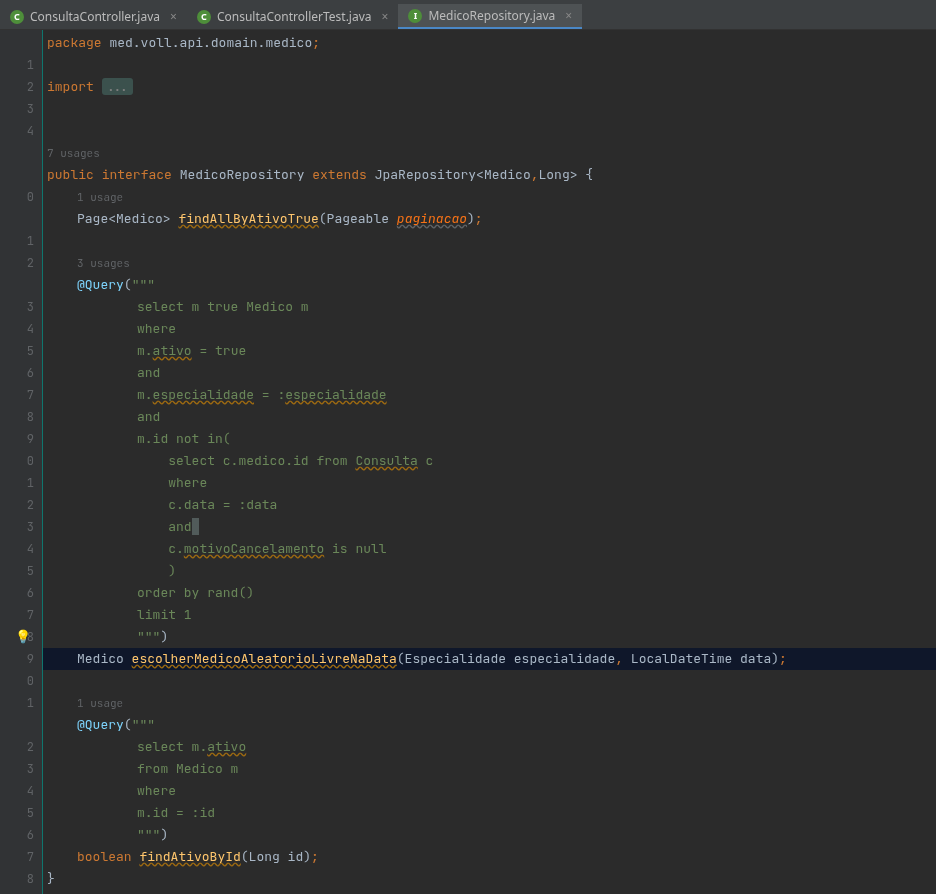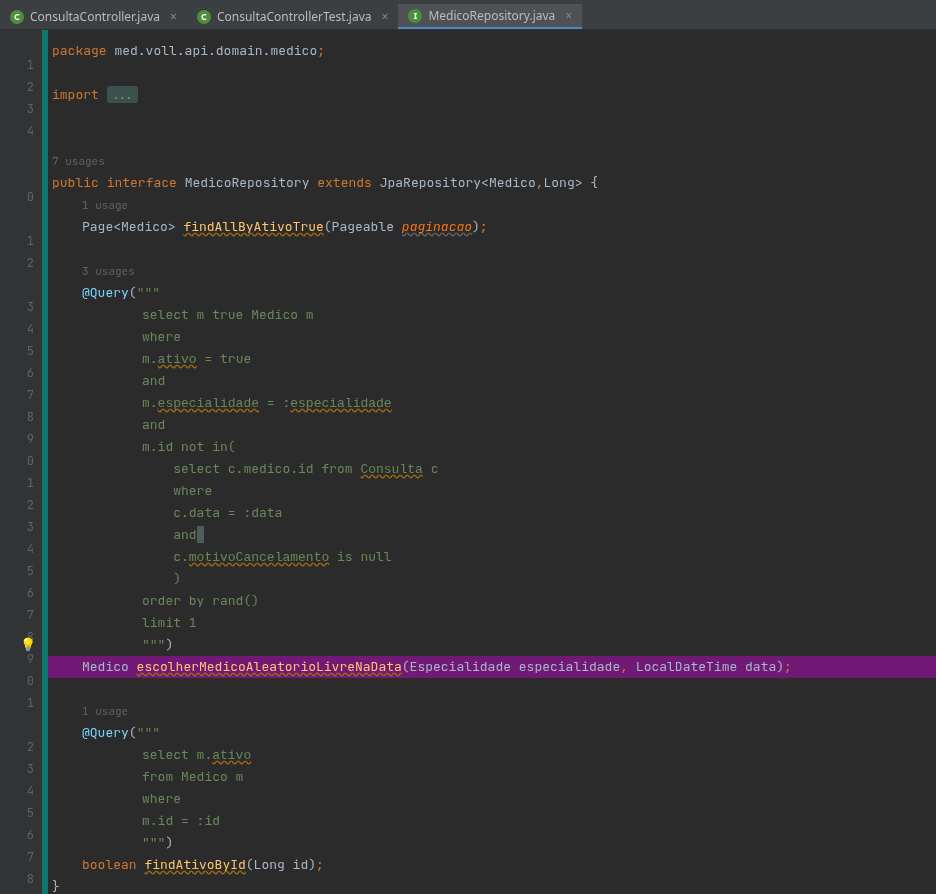--- a/index.html
+++ b/index.html
@@ -60,38 +60,38 @@
   text-align:right;
   padding-right:8px;
   color:#606366;
   font-size:12px;
   user-select:none;
   padding-top:2px;
 }
 .gutter div { height:22px; line-height:22px; }
 .code {
   flex:1;
-  padding-top:10px;
+  padding-top:2px;
   position:relative;
-  border-left:6px solid #0f766e;
+  border-left:1px solid #0f766e;
 }
 .line {
   height:22px;
   line-height:22px;
   white-space:pre;
   padding-left:4px;
 }
-.line.current { background:#701a75; }
+.line.current { background:#0f172a; }
 .line.hint { color:#606366; font-size:11px; font-style:normal;}
 .kw { color:#cc7832; }
 .str { color:#6a8759; }
 .methodw { color:#ffc66d; text-decoration:underline wavy #9e6a10; text-decoration-skip-ink:none;}
 .anno { color:#7dd3fc; }
 .param { color:#f97316; font-style:italic; text-decoration:underline wavy #606366; text-decoration-skip-ink:none;}
-.warn { text-decoration:underline wavy #9e6a10; text-decoration-skip-ink:none;font-family:Liberation Mono, monospace;}
+.warn { text-decoration:underline wavy #9e6a10; text-decoration-skip-ink:none;}
 .fold-box { background:#3b514d; color:#808080; padding:0 4px; border-radius:3px;}
 .bulb {
   position:absolute;
   left:-28px;
   width:14px;
   height:14px;
   color:#ffc66d;
 }
 .cursor-sel { background:#515b5a; }
 </style>

